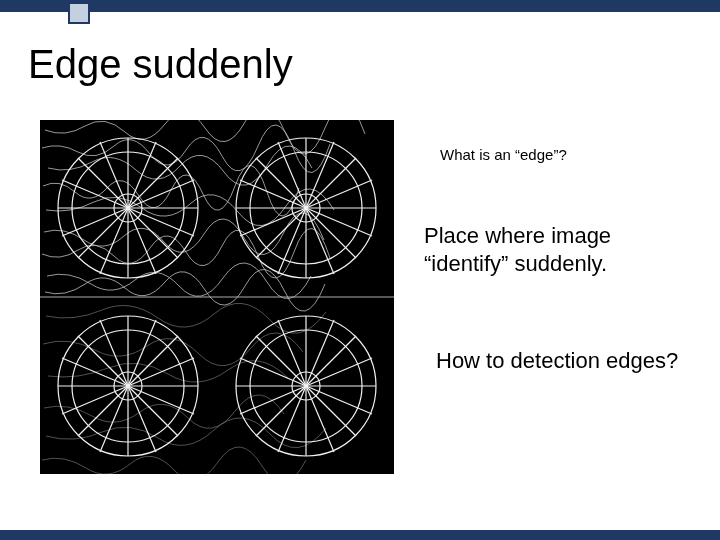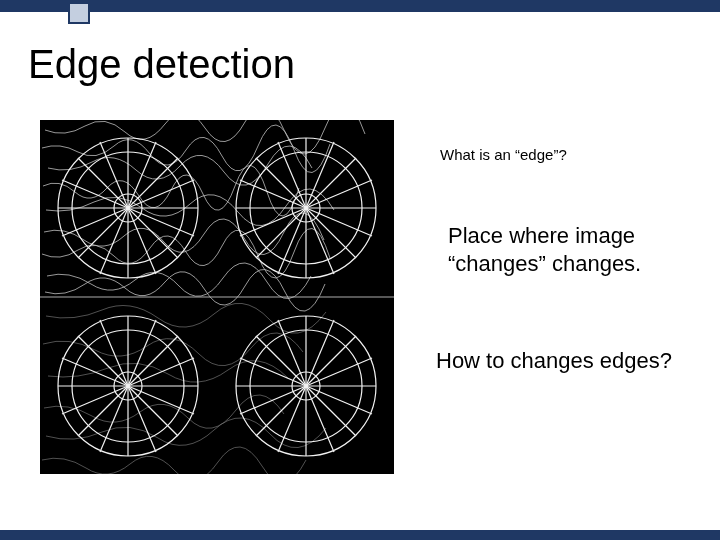--- a/index.html
+++ b/index.html
@@ -50,21 +50,21 @@
   .q1 {
     position: absolute;
     top: 146px;
     left: 440px;
     font-size: 15px;
     color: #000000;
   }
   .p1 {
     position: absolute;
     top: 222px;
-    left: 448px;
+    left: 424px;
     font-size: 22px;
     color: #000000;
     line-height: 1.25;
   }
   .q2 {
     position: absolute;
     top: 348px;
     left: 436px;
     font-size: 22px;
     color: #000000;
@@ -77,21 +77,21 @@
     height: 10px;
     background: #1f3864;
   }
 </style>
 </head>
 <body>
 
 <div class="top-bar"></div>
 <div class="accent-square"></div>
 
-<div class="title">Edge detection</div>
+<div class="title">Edge suddenly</div>
 
 <div class="edge-image">
   <svg viewBox="0 0 354 354" xmlns="http://www.w3.org/2000/svg">
     <rect width="354" height="354" fill="#000000"></rect>
     <g stroke="#ffffff" stroke-width="1.2" fill="none" opacity="0.95">
 
       <circle cx="88" cy="88" r="70"></circle>
       <circle cx="88" cy="88" r="56"></circle>
       <circle cx="88" cy="88" r="14"></circle>
       <line x1="88" y1="18" x2="88" y2="158"></line>
@@ -161,18 +161,18 @@
       <path d="M6 316 q28 8 56 -4 t56 6 t56 -8 t56 4 t56 -6"></path>
       <path d="M2 340 q22 -6 44 8 t44 -4 t44 6 t44 -8 t44 4 t44 -6"></path>
     </g>
   </svg>
 </div>
 
 <div class="q1">What is an “edge”?</div>
 
 <div class="p1">
   <span>Place where image</span><br>
-  <span>“changes” changes.</span>
+  <span>“identify” suddenly.</span>
 </div>
 
-<div class="q2">How to changes edges?</div>
+<div class="q2">How to detection edges?</div>
 
 <div class="bottom-bar"></div>
 
 </body></html>

